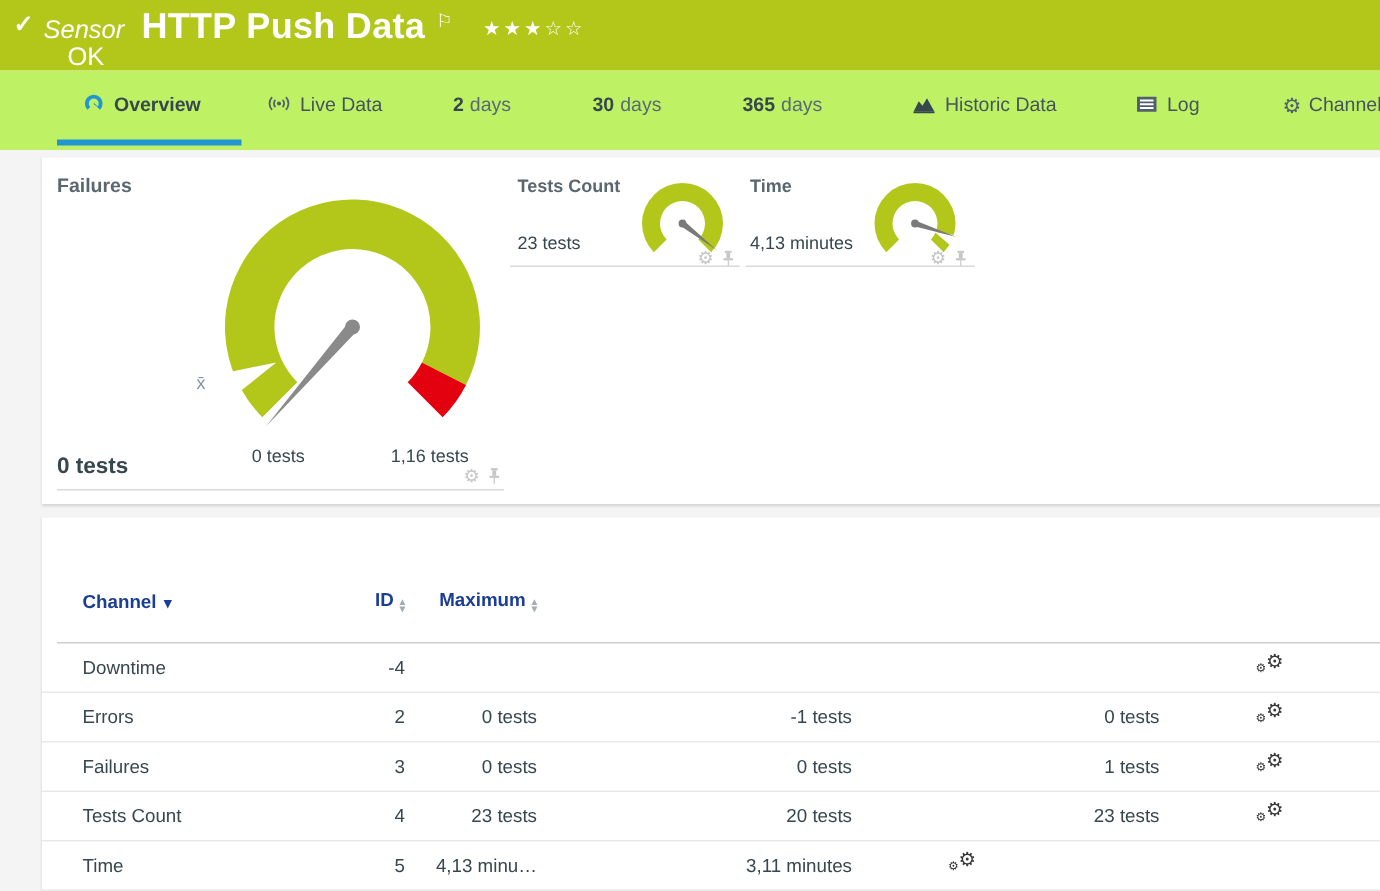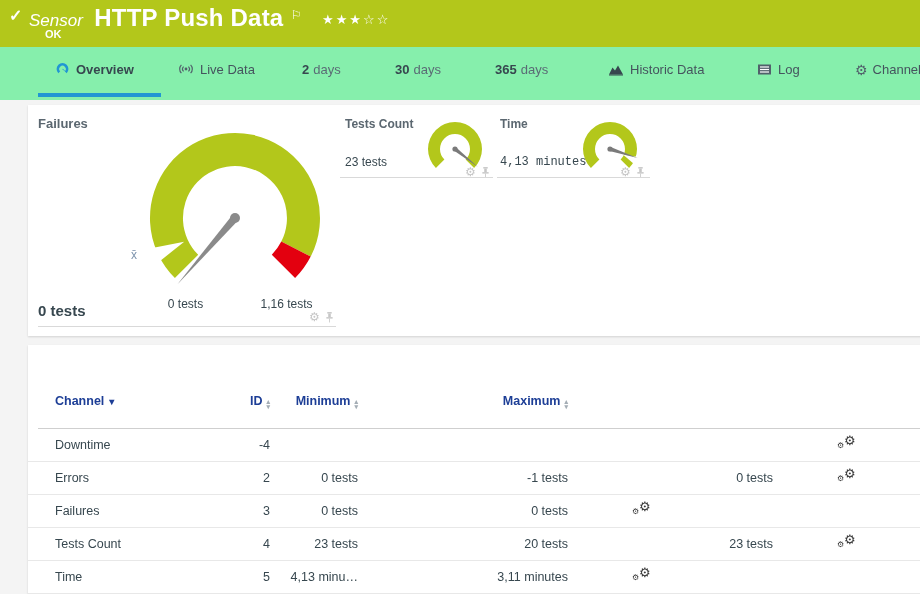--- a/index.html
+++ b/index.html
@@ -9,24 +9,24 @@
 
   
   .topbar { position:absolute; top:0; left:0; right:0; height:47px;
             background:var(--green,#b3c71b); color:#fff; }
   .chk { position:absolute; left:9px; top:6px; font-size:16px; font-weight:bold; }
   .titleline { position:absolute; left:29px; top:4px; white-space:nowrap; }
   .kind { font-style:italic; font-size:17px; margin-right:7px; }
   .name { font-weight:bold; font-size:24px; letter-spacing:.2px; }
   .flag { font-size:12px; vertical-align:7px; margin-left:3px; cursor:pointer; }
   .stars { font-size:13px; margin-left:16px; vertical-align:2px; letter-spacing:2px; cursor:pointer; }
-  .statusline { position:absolute; left:45px; top:28px; font-size:11px; font-weight:bold; }
-
-  
-  .tabs { position:absolute; top:47px; left:0; right:0; height:53px; background:#86efac; }
+  .statusline { position:absolute; left:45px; top:28px; font-size:17px; font-weight:normal; }
+
+  
+  .tabs { position:absolute; top:47px; left:0; right:0; height:53px; background:#bef264; }
   .tab { position:absolute; top:15px; font-size:13px; color:#45545e; cursor:pointer; white-space:nowrap; }
   .tab .ticon { display:inline-block; vertical-align:-2px; margin-right:6px; }
   .tab .gearglyph { font-size:14px; color:#51616b; margin-right:5px; vertical-align:-1px; font-style:normal; }
   .tab .num { font-weight:bold; color:#37474f; margin-right:4px; }
   .tab .unit { color:#5a6b75; }
   .tab.active { color:#37474f; font-weight:bold; }
   .tab-underline { position:absolute; left:38px; top:46px; width:123px; height:4px;
                    background:var(--blue,#2196d3); }
 
   
@@ -180,21 +180,21 @@
     </div>
     <div style="position:absolute; left:312px; top:72px; width:153px; height:1px; background:#d9d9d9;"></div>
 
     <div class="gtitle" style="left:472px; top:12px; font-size:12px;">Time</div>
     <svg class="minigauge" style="left:550px; top:12px;" width="64" height="64" viewBox="0 0 64 64">
       <path d="M 12.9 51.1 A 27 27 0 1 1 51.1 51.1 L 42.6 42.6 A 15 15 0 1 0 21.4 42.6 Z" fill="#b3c71b"></path>
       <polygon points="59.9,40.0 55.4,46.5 44.9,37.5" fill="#ffffff"></polygon>
       <polygon points="59.6,41.0 31.4,33.9 32.6,30.1" fill="#7a7a7a"></polygon>
       <circle cx="32" cy="32" r="2.6" fill="#7a7a7a"></circle>
     </svg>
-    <div class="gval" style="left:472px; top:50px; font-size:12px; font-weight:normal;font-family:Liberation Mono, monospace;">4,13 minutes</div>
+    <div class="gval" style="left:472px; top:50px; font-size:12px; font-weight:normal;">4,13 minutes</div>
     <div class="gicons" style="left:592px; top:61px;">
       <i class="gearglyph">⚙</i>
       <svg width="9" height="11" viewBox="0 0 10 12" fill="#c6c6c6">
         <rect x="2.5" y="0" width="5" height="1.6"></rect>
           <rect x="3.6" y="1.6" width="2.8" height="4"></rect>
         <rect x="1.5" y="5.6" width="7" height="1.6"></rect>
           <rect x="4.6" y="7.2" width="0.9" height="4.3"></rect>
       </svg>
     </div>
     <div style="position:absolute; left:469px; top:72px; width:153px; height:1px; background:#d9d9d9;"></div>
@@ -205,26 +205,20 @@
       <div class="th">
         <span>Channel</span><span class="sort-desc">▾</span>
       </div>
       <div class="th th-right">
         <span>ID</span><span class="sortpair">
             <i>▴</i>
             <i>▾</i>
           </span>
       </div>
       <div class="th th-right">
-        <span>Minimum</span><span class="sortpair">
-            <i>▴</i>
-            <i>▾</i>
-          </span>
-      </div>
-      <div class="th th-right">
         <span>Maximum</span><span class="sortpair">
             <i>▴</i>
             <i>▾</i>
           </span>
       </div>
       <div></div>
     </div>
     <div class="thead-line"></div>
 
     <div class="tbody">
@@ -245,20 +239,21 @@
         <div class="cell-right">-1 tests</div>
         <div class="cell-right">0 tests</div>
         <div><span class="gears"><i class="g-big">⚙</i><i class="g-small">⚙</i></span></div>
       </div>
 
       <div class="trow tgrid">
         <div class="cell-channel">Failures</div>
         <div class="cell-right">3</div>
         <div class="cell-right">0 tests</div>
         <div class="cell-right">0 tests</div>
+        <div class="cell-right">1 tests</div>
         <div><span class="gears"><i class="g-big">⚙</i><i class="g-small">⚙</i></span></div>
       </div>
 
       <div class="trow tgrid">
         <div class="cell-channel">Tests Count</div>
         <div class="cell-right">4</div>
         <div class="cell-right">23 tests</div>
         <div class="cell-right">20 tests</div>
         <div class="cell-right">23 tests</div>
         <div><span class="gears"><i class="g-big">⚙</i><i class="g-small">⚙</i></span></div>

